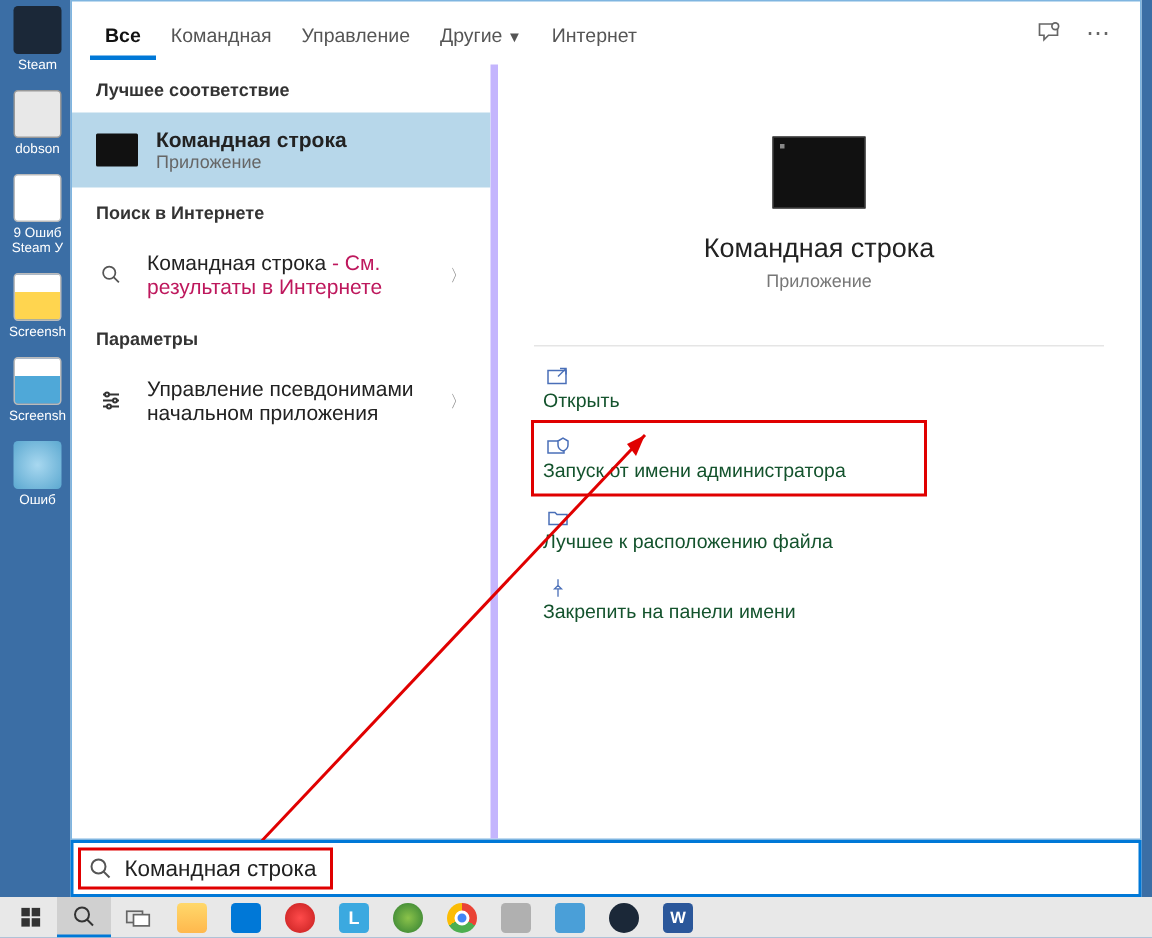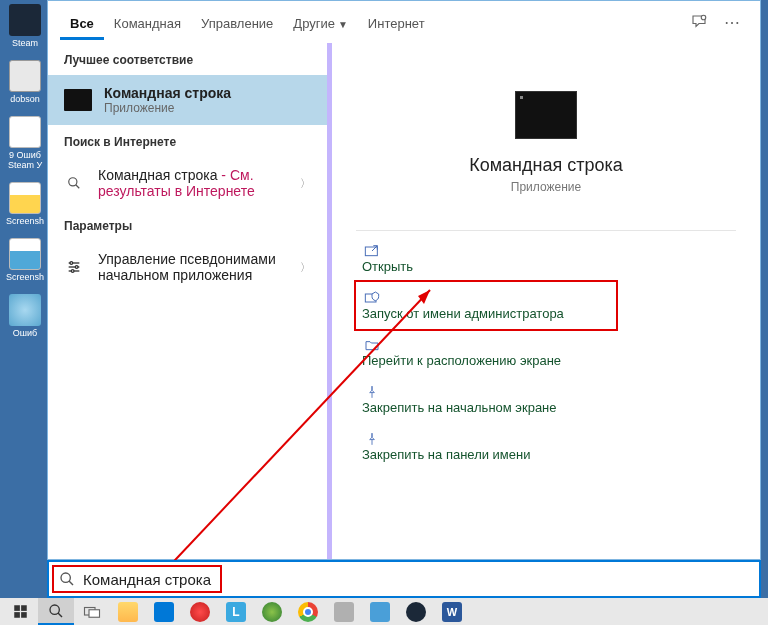--- a/index.html
+++ b/index.html
@@ -179,30 +179,21 @@
             </svg>
           </div>
         <span>Запуск от имени администратора</span>
       </div>
       <div class="action">
         <div class="aico">
             <svg width="16" height="14" viewBox="0 0 24 20" fill="none" stroke="currentColor" stroke-width="1.5">
               <path d="M3 5h6l2 2h10v10H3z"></path>
             </svg>
           </div>
-        <span>Перейти к расположению экране</span>
-      </div>
-      <div class="action">
-        <div class="aico">
-            <svg width="14" height="14" viewBox="0 0 24 24" fill="none" stroke="currentColor" stroke-width="1.5">
-              <path d="M12 2v7l4 4H8l4-4z"></path>
-              <line x1="12" y1="13" x2="12" y2="22"></line>
-            </svg>
-          </div>
-        <span>Закрепить на начальном экране</span>
+        <span>Лучшее к расположению файла</span>
       </div>
       <div class="action">
         <div class="aico">
             <svg width="14" height="14" viewBox="0 0 24 24" fill="none" stroke="currentColor" stroke-width="1.5">
               <path d="M12 2v7l4 4H8l4-4z"></path>
               <line x1="12" y1="13" x2="12" y2="22"></line>
             </svg>
           </div>
         <span>Закрепить на панели имени</span>
       </div>

